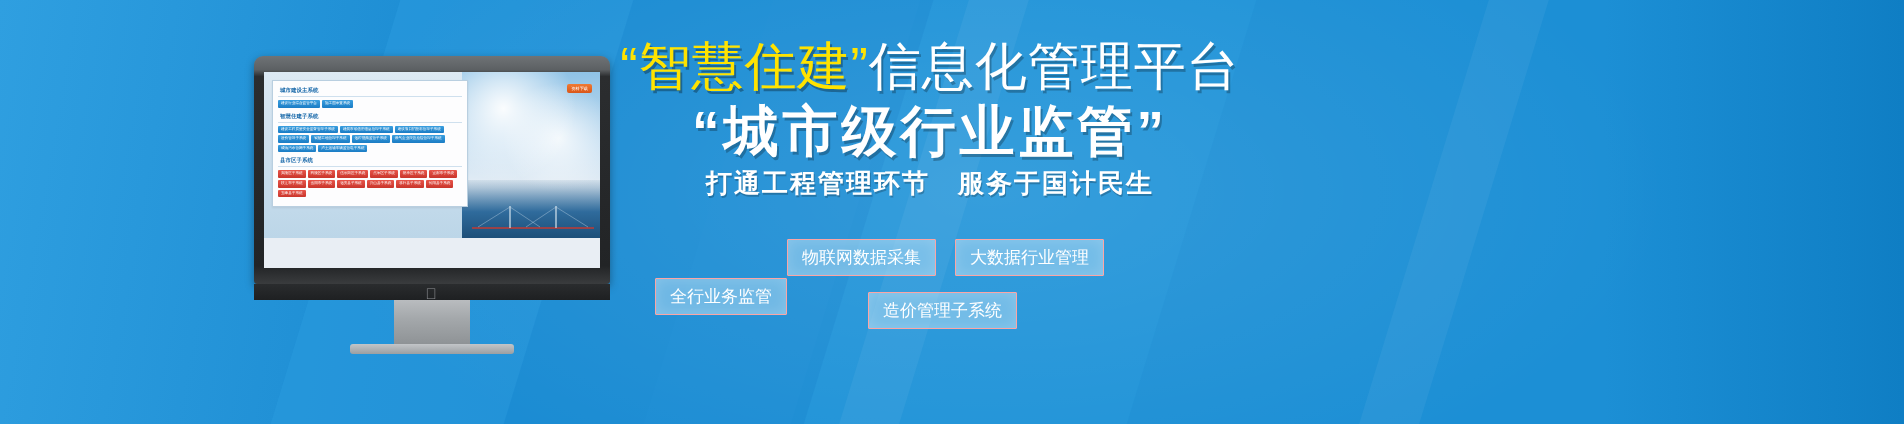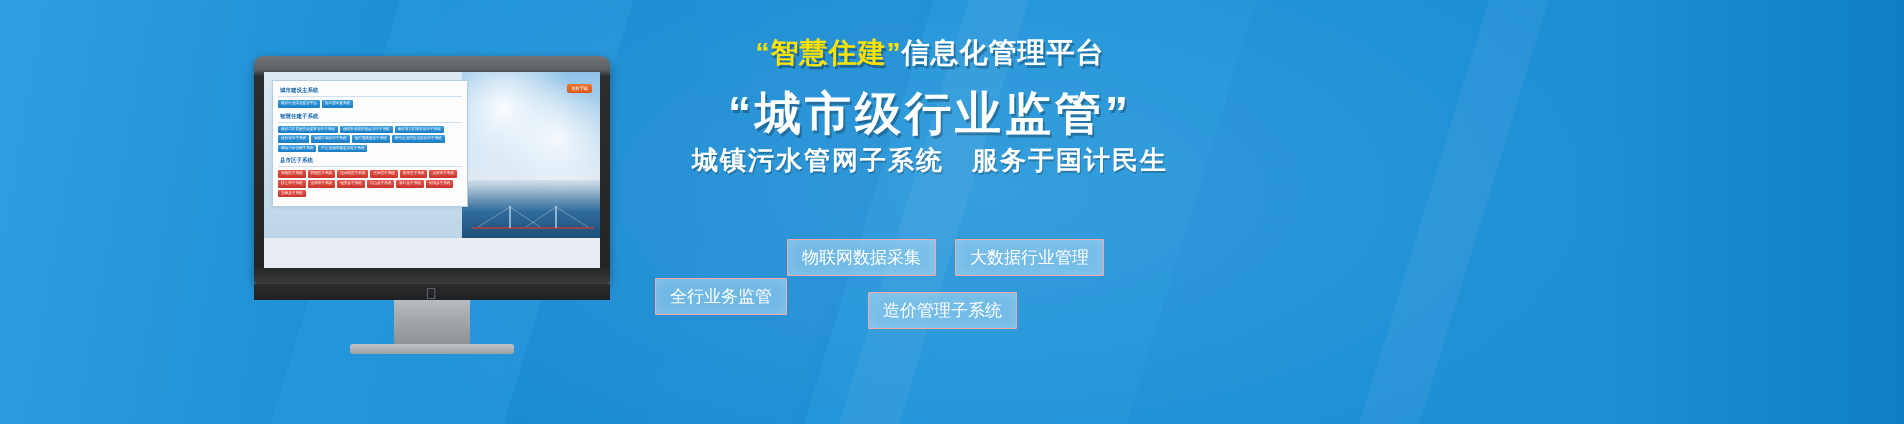--- a/index.html
+++ b/index.html
@@ -134,35 +134,35 @@
   .mini-btn.alt{background:linear-gradient(180deg,#e8554a 0%,#c9352b 100%);}
   .dl-badge{
     position:absolute;right:8px;top:12px;
     font-size:4.2px;color:#fff;background:linear-gradient(180deg,#f07a32 0%,#d9561a 100%);
     padding:2px 4px;border-radius:2px;white-space:nowrap;
   }
 
   
   #copy{position:absolute;left:620px;top:38px;width:620px;text-align:center;}
   .hl1{
-    font-size:28px;font-weight:bold;line-height:1.08;white-space:nowrap;
+    font-size:52px;font-weight:normal;line-height:1.08;white-space:nowrap;
     letter-spacing:1px;
   }
   .hl1 .quo{color:#ffe300;}
   .hl1 .hi{
     color:#ffe300;
     text-shadow:2px 3px 0 rgba(0,0,0,.30);
   }
   .hl1 .wt{
     color:#ffffff;
     text-shadow:2px 3px 0 rgba(0,0,0,.25);
   }
   .hl2{
-    font-size:46px;font-weight:bold;color:#ffffff;line-height:1.12;
-    letter-spacing:4px;white-space:nowrap;margin-top:20px;
+    font-size:55px;font-weight:bold;color:#ffffff;line-height:1.12;
+    letter-spacing:4px;white-space:nowrap;margin-top:7px;
     text-shadow:2px 3px 0 rgba(0,0,0,.25);
   }
   .hl3{
     font-size:26px;font-weight:bold;color:#ffffff;line-height:1.15;
     letter-spacing:2px;white-space:nowrap;margin-top:6px;
     text-shadow:1px 2px 0 rgba(0,0,0,.22);
   }
 
   
   .tag{
@@ -258,21 +258,21 @@
     <div class="apple-logo"></div>
     <div class="mon-neck"></div>
     <div class="mon-base"></div>
   </div>
 
   <div id="copy">
     <div class="hl1">
       <span class="quo">“</span><span class="hi">智慧住建</span><span class="quo">”</span><span class="wt">信息化管理平台</span>
     </div>
     <div class="hl2">“城市级行业监管”</div>
-    <div class="hl3">城镇污水管网子系统　服务于国计民生</div>
+    <div class="hl3">打通工程管理环节　服务于国计民生</div>
   </div>
 
   <div class="tag" id="tag-iot">物联网数据采集</div>
   <div class="tag" id="tag-supervision">全行业务监管</div>
   <div class="tag" id="tag-bigdata">大数据行业管理</div>
   <div class="tag" id="tag-smartcity">造价管理子系统</div>
 
 </div>
 
 </body></html>

